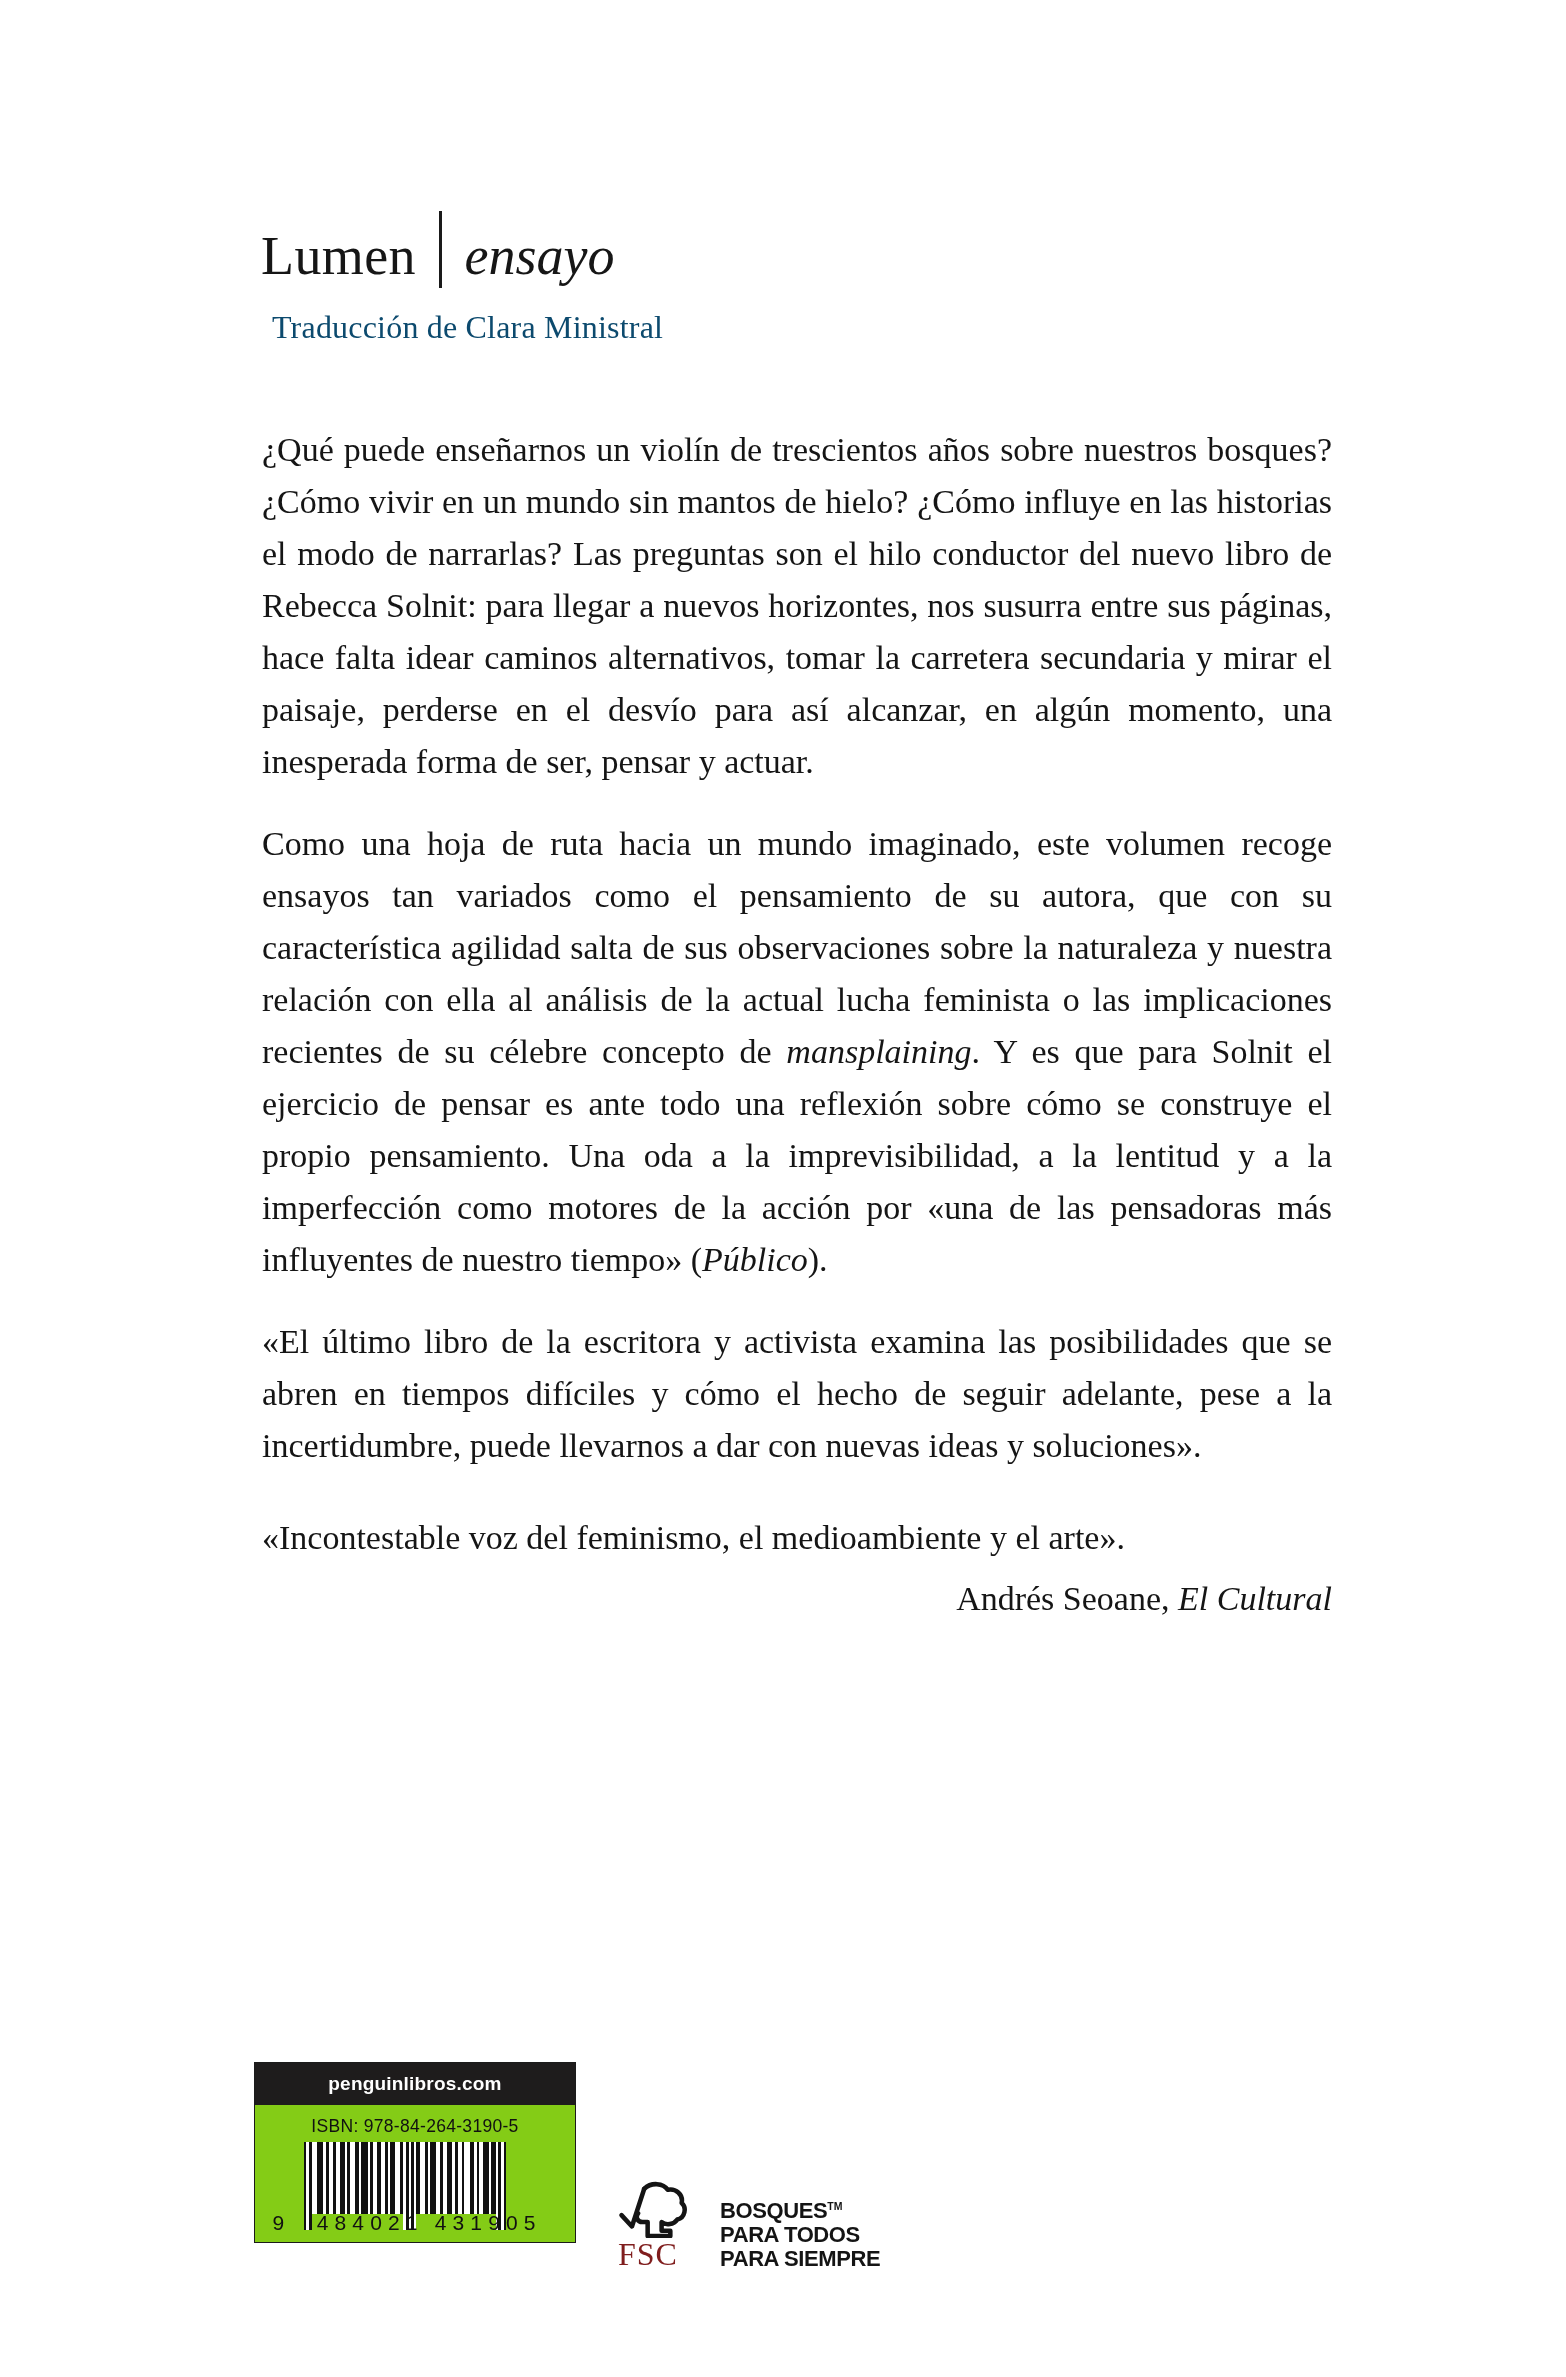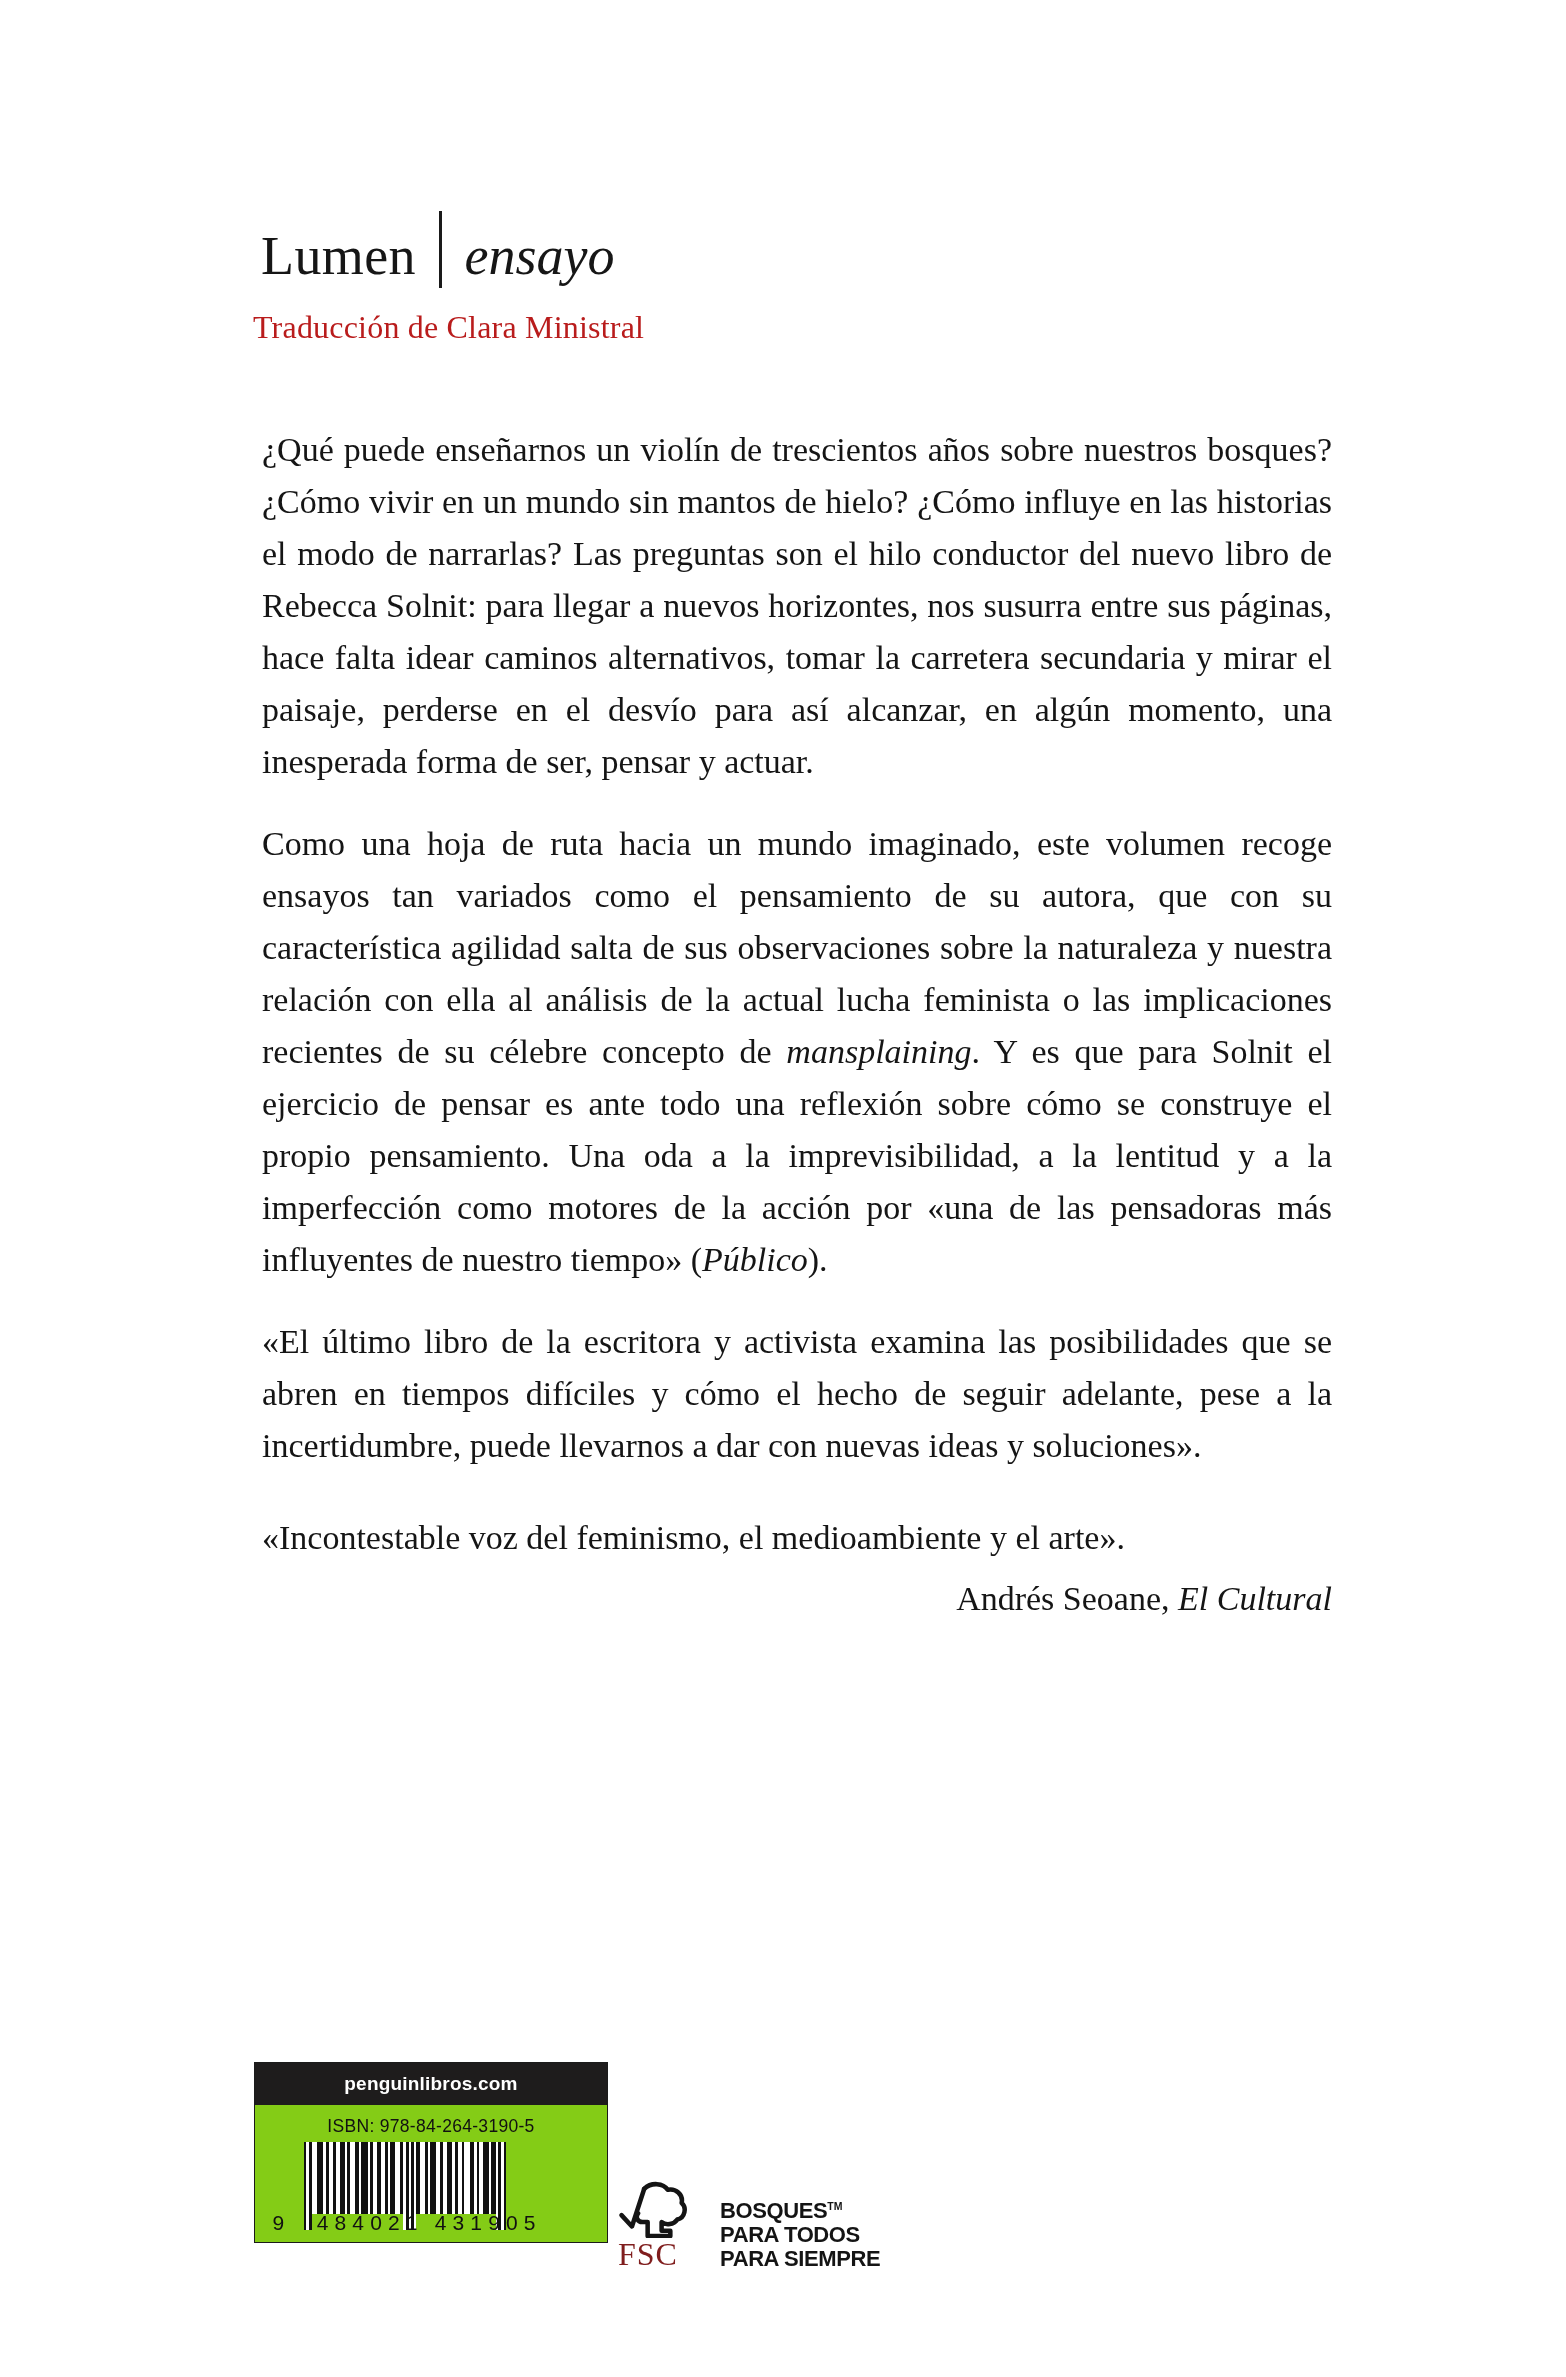--- a/index.html
+++ b/index.html
@@ -53,25 +53,25 @@
     font-family: "Liberation Serif", "DejaVu Serif", serif;
     font-style: italic;
     font-size: 54px;
     line-height: 1;
     color: #161616;
   }
 
   
   .translator {
     position: absolute;
-    left: 253px;
+    left: 272px;
     top: 308px;
     font-size: 32px;
     line-height: 1.2;
-    color: #b91c1c;
+    color: #0c4a6e;
     letter-spacing: 0.2px;
   }
 
   
   .copy {
     position: absolute;
     left: 262px;
     top: 424px;
     width: 1070px;
   }
@@ -98,21 +98,21 @@
   }
   .attrib em { font-style: italic; }
 
   .block-gap-lg { height: 31.5px; }
 
   
   .barcode-block {
     position: absolute;
     left: 254px;
     top: 2062px;
-    width: 354px;
+    width: 322px;
     border: 1.8px solid #1b1b1b;
     background: #ffffff;
     box-sizing: border-box;
   }
   .barcode-url {
     background: #1e1c1c;
     color: #ffffff;
     font-family: "Liberation Sans", "DejaVu Sans", sans-serif;
     font-weight: bold;
     font-size: 19px;

